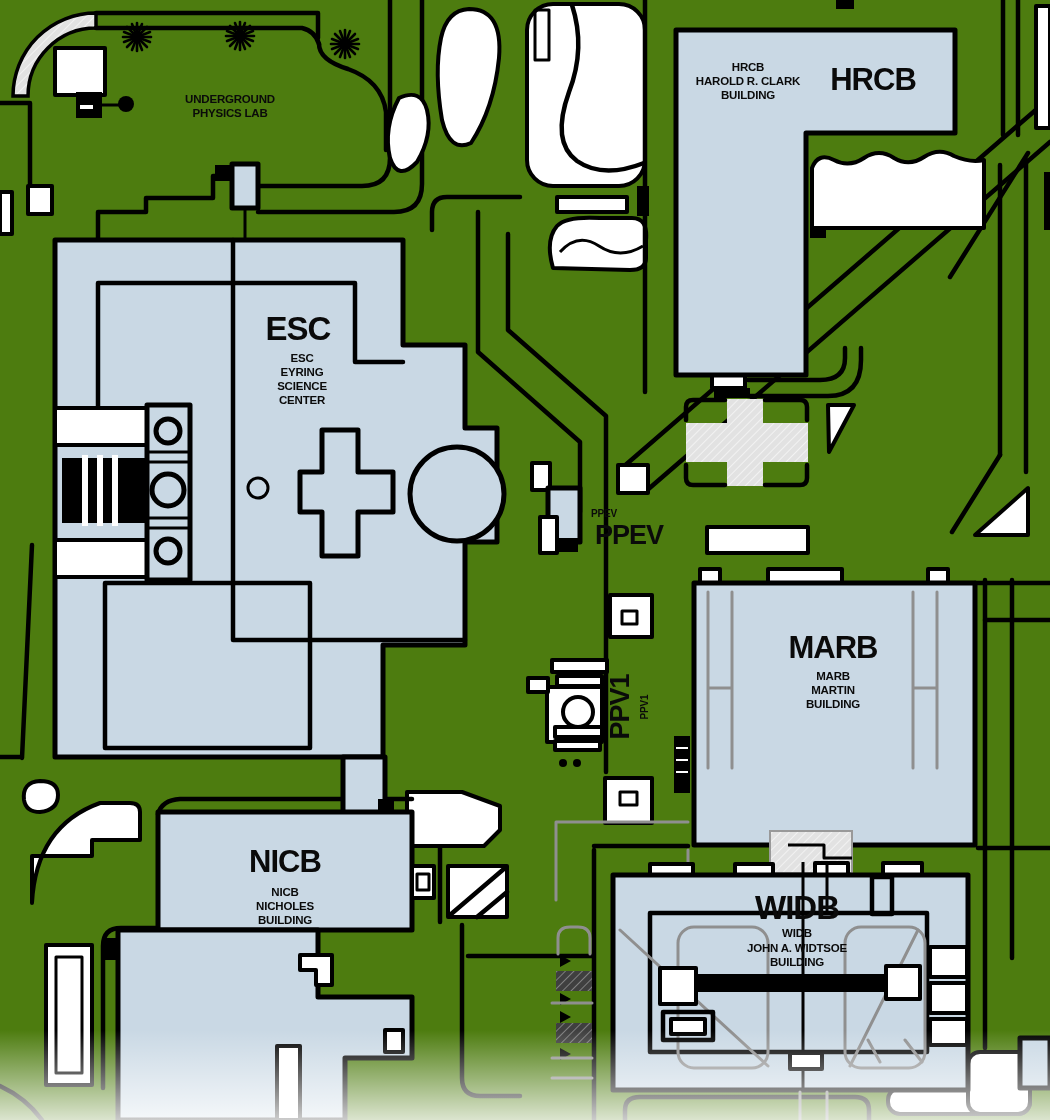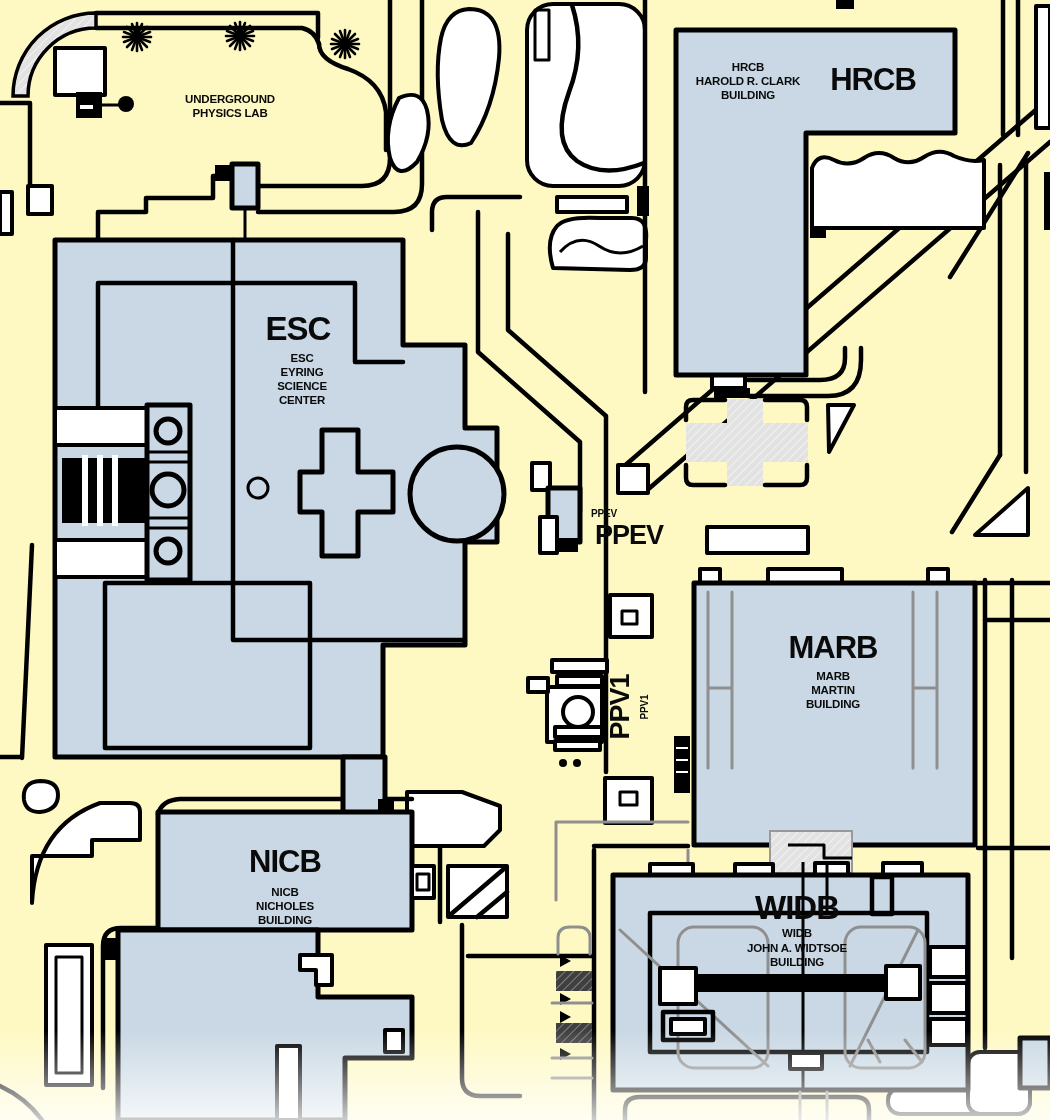--- a/index.html
+++ b/index.html
@@ -1,16 +1,16 @@
 <!DOCTYPE html>
 <html style="--building-fill: #c9d8e4; --outline-black: #000000; --walkway-gray: #8f8f8f; --plaza-gray: #e2e2e2; --stair-dark: #3f3f3f;"><head>
 <meta charset="utf-8">
 <style>
   html,body{margin:0;padding:0;background:#fff;}
-  .stage{width:1050px;height:1120px;position:relative;background:#fef9c3;overflow:hidden;}
+  .stage{width:1050px;height:1120px;position:relative;background:#4d7c0f;overflow:hidden;}
   svg{display:block;}
   .rd{fill:none;stroke:#000;stroke-width:4.5;stroke-linejoin:round;stroke-linecap:round;}
   .rdthin{fill:none;stroke:#000;stroke-width:3;stroke-linejoin:round;}
   .wsh{fill:#fff;stroke:#000;stroke-width:4;stroke-linejoin:round;}
   .gry{fill:none;stroke:var(--walkway-gray,#8f8f8f);stroke-width:3;stroke-linejoin:round;stroke-linecap:round;}
   .bld{fill:var(--building-fill,#c9d8e4);stroke:#000;stroke-width:5;stroke-linejoin:round;}
   .lblB{font-family:"Liberation Sans","DejaVu Sans",sans-serif;font-weight:bold;font-size:31px;letter-spacing:-1px;fill:#0a0a0a;text-anchor:middle;}
   .lblS{font-family:"Liberation Sans","DejaVu Sans",sans-serif;font-weight:bold;font-size:11.5px;letter-spacing:-0.2px;fill:#0a0a0a;text-anchor:middle;}
 </style>
 </head>

